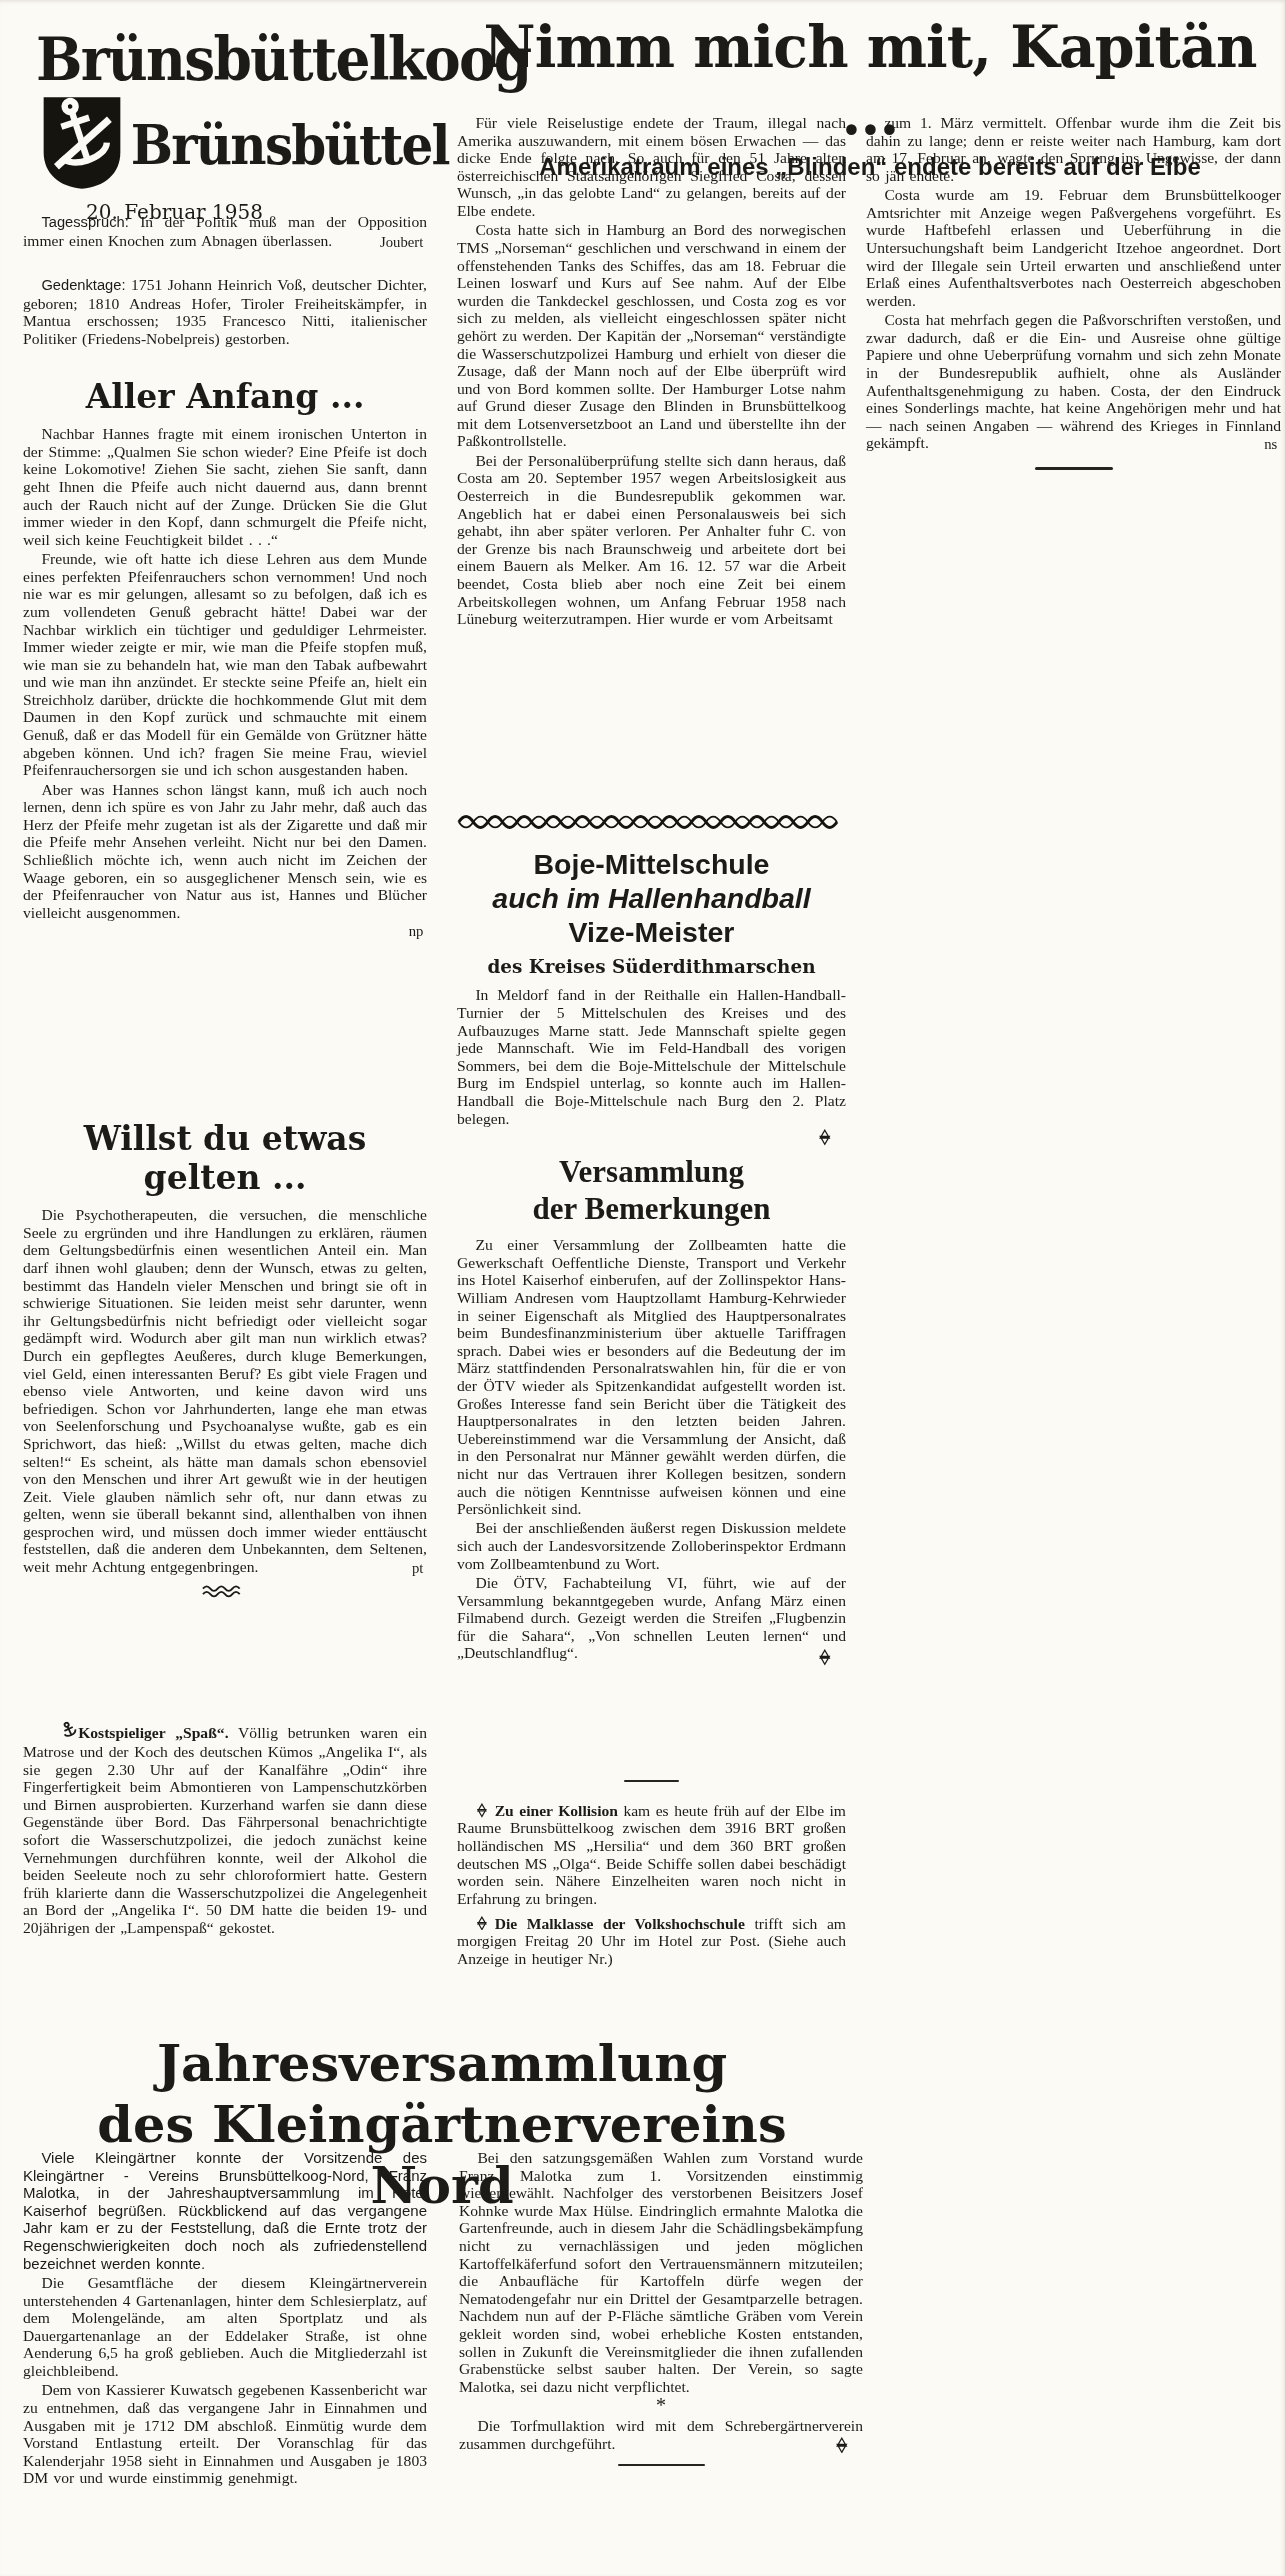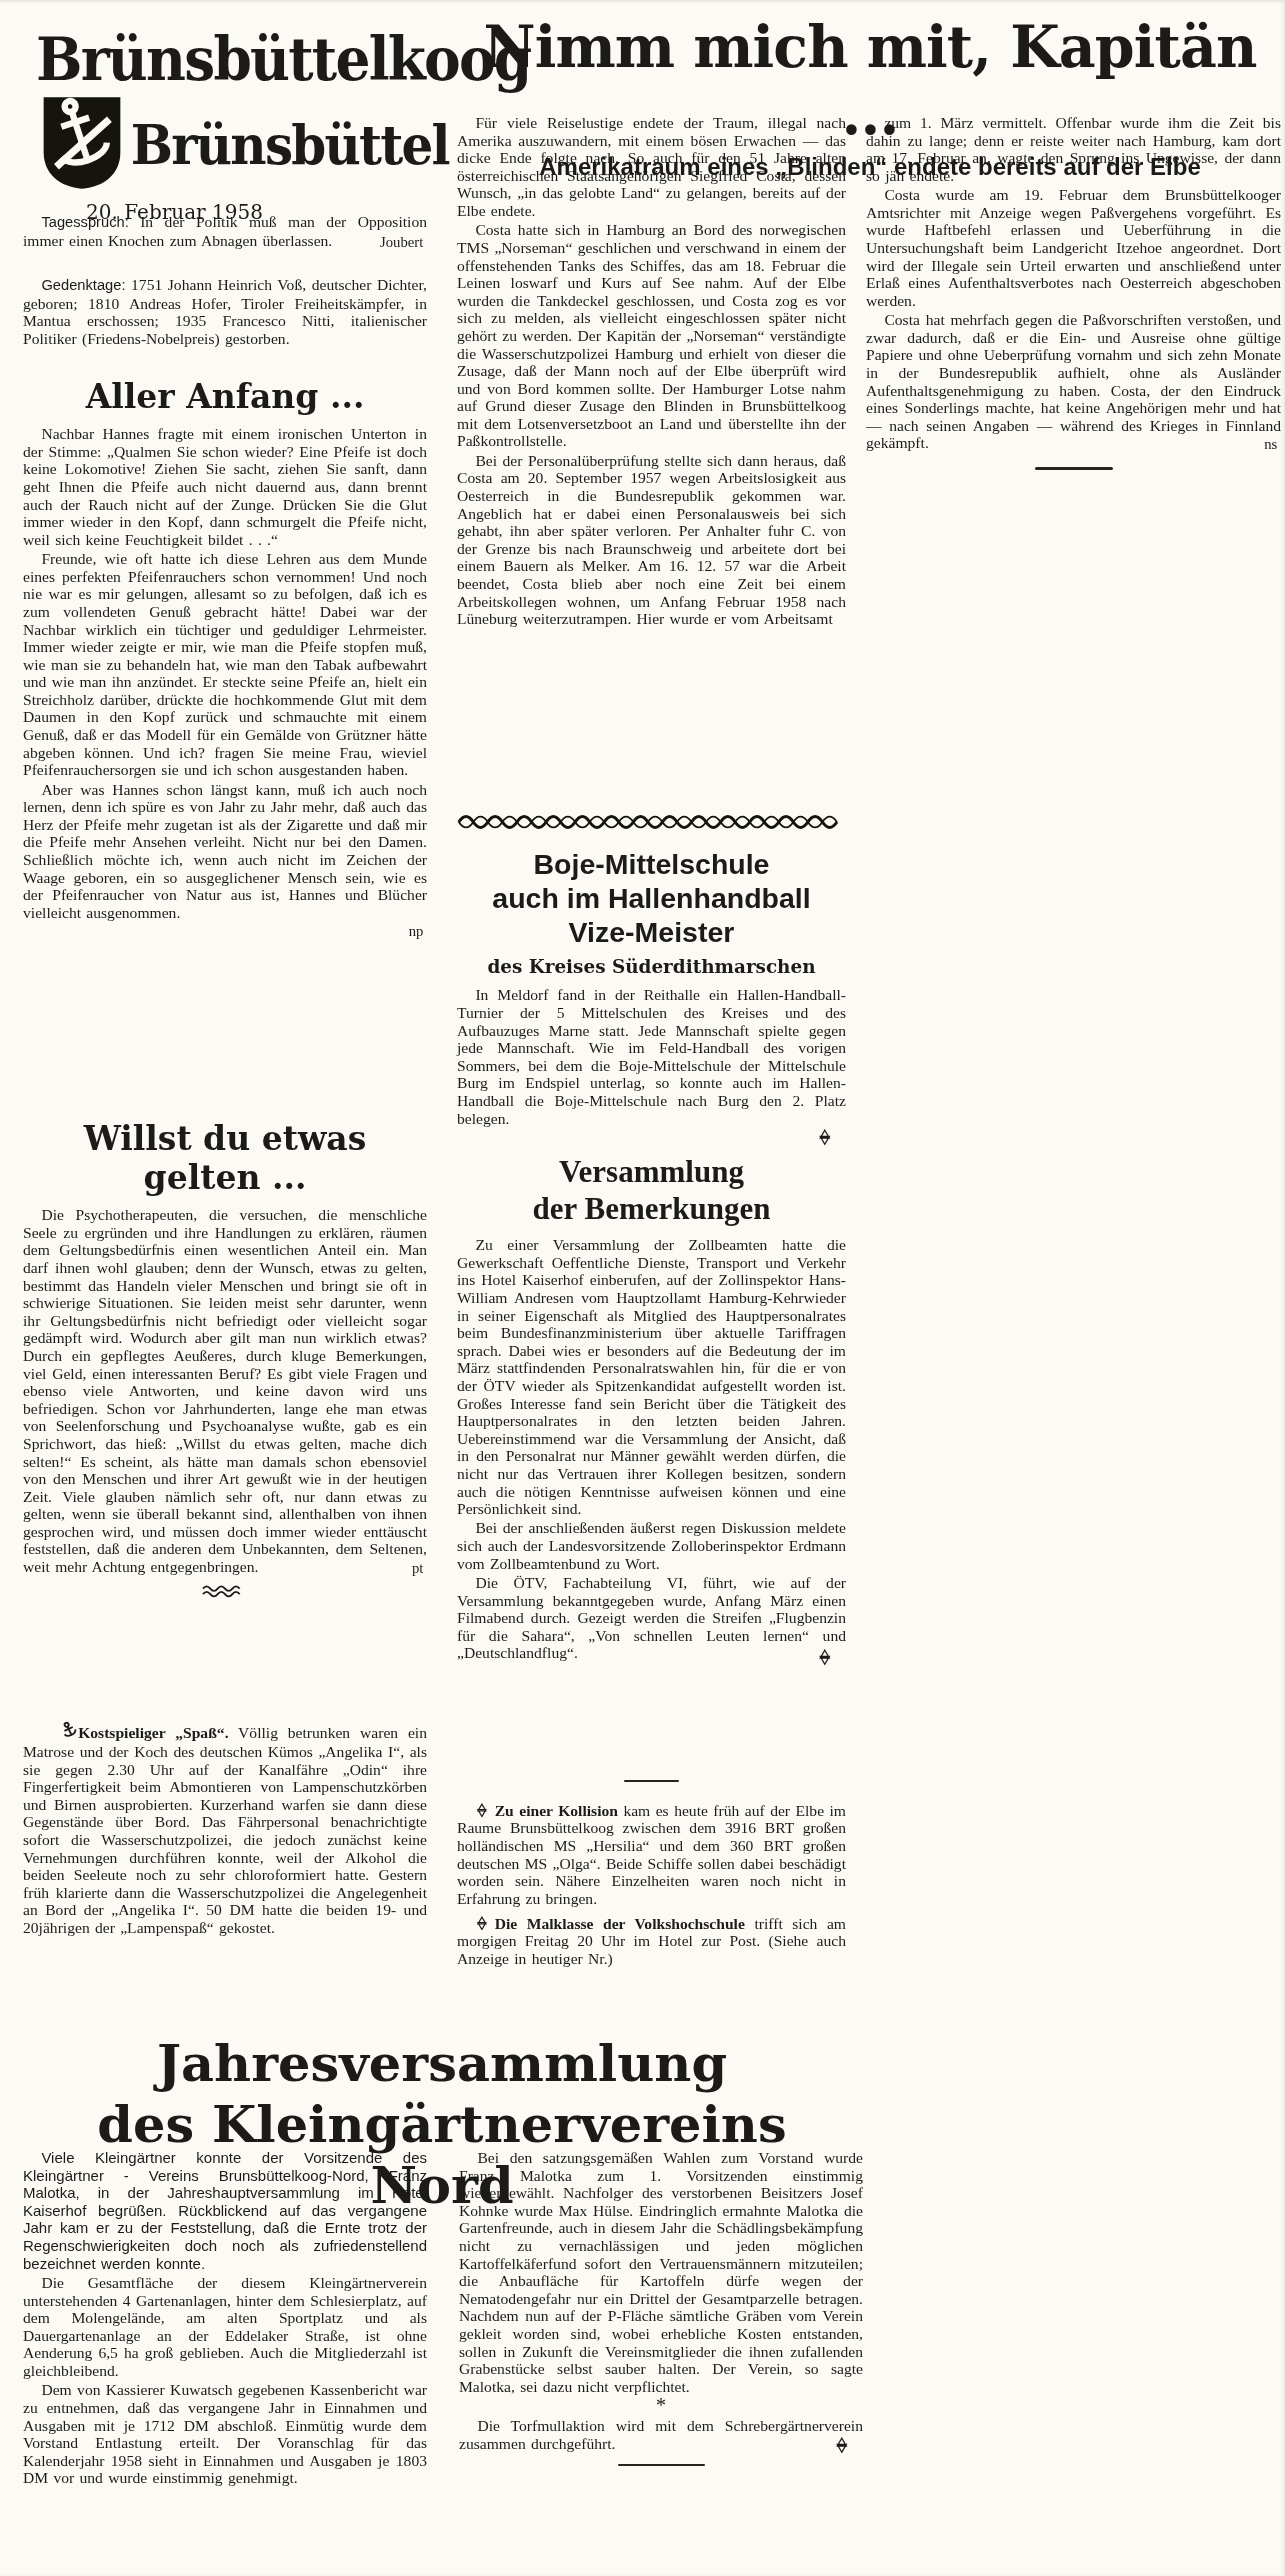--- a/index.html
+++ b/index.html
@@ -125,21 +125,21 @@
   <div class="abs sep" style="left:457px;top:812px;width:389px;">
     <svg width="389" height="20" viewBox="0 0 424 22">
       <path d="M0 11 q8 -12 16 0 t16 0 t16 0 t16 0 t16 0 t16 0 t16 0 t16 0 t16 0 t16 0 t16 0 t16 0 t16 0 t16 0 t16 0 t16 0 t16 0 t16 0 t16 0 t16 0 t16 0 t16 0 t16 0 t16 0 t16 0 t16 0" fill="none" stroke="#15140f" stroke-width="3.4"></path>
       <path d="M0 11 q8 12 16 0 t16 0 t16 0 t16 0 t16 0 t16 0 t16 0 t16 0 t16 0 t16 0 t16 0 t16 0 t16 0 t16 0 t16 0 t16 0 t16 0 t16 0 t16 0 t16 0 t16 0 t16 0 t16 0 t16 0 t16 0 t16 0" fill="none" stroke="#15140f" stroke-width="2"></path>
     </svg>
   </div>
 
   <div class="abs" style="left:457px;top:847px;width:389px;">
     <h2 class="headline-sans" style="font-size:28.5px;line-height:34px;margin:0;">
       <span style="display:block;">Boje-Mittelschule</span>
-      <span style="display:block;">auch im Hallenhandball</span>
+      <span style="display:block;font-style:italic;">auch im Hallenhandball</span>
       <span style="display:block;">Vize-Meister</span>
     </h2>
     <div class="headline-serif" style="font-size:18.4px;margin:7.3px 0 9.2px 0;">des Kreises Süderdithmarschen</div>
     <div class="body-text">
       <p>In Meldorf fand in der Reithalle ein Hallen-Handball-Turnier der 5 Mittelschulen des Kreises und des Aufbauzuges Marne statt. Jede Mannschaft spielte gegen jede Mannschaft. Wie im Feld-Handball des vorigen Sommers, bei dem die Boje-Mittelschule der Mittelschule Burg im Endspiel unterlag, so konnte auch im Hallen-Handball die Boje-Mittelschule nach Burg den 2. Platz belegen.</p>
     </div>
     <div class="star-line hexstar" style="margin-top:1.8px;">
       <svg width="15.6" height="16.5" viewBox="0 0 20 20" style="display:inline-block;">
           <path d="M10 1 L15.8 11 L4.2 11 Z M10 19 L4.2 9 L15.8 9 Z" fill="none" stroke="#1c1b17" stroke-width="1.7"></path>
         </svg>

